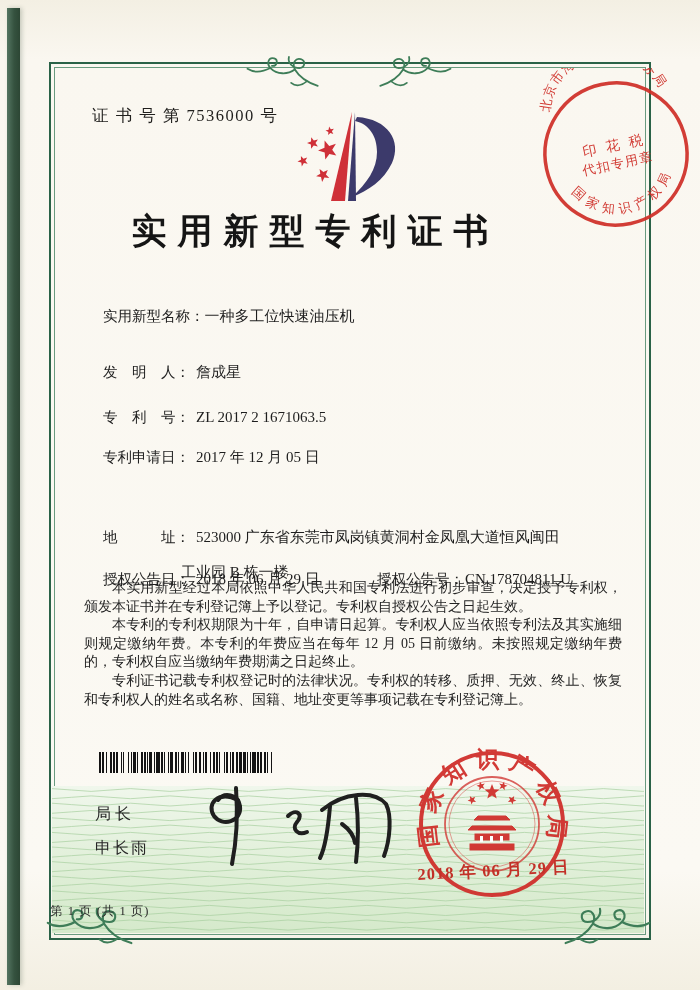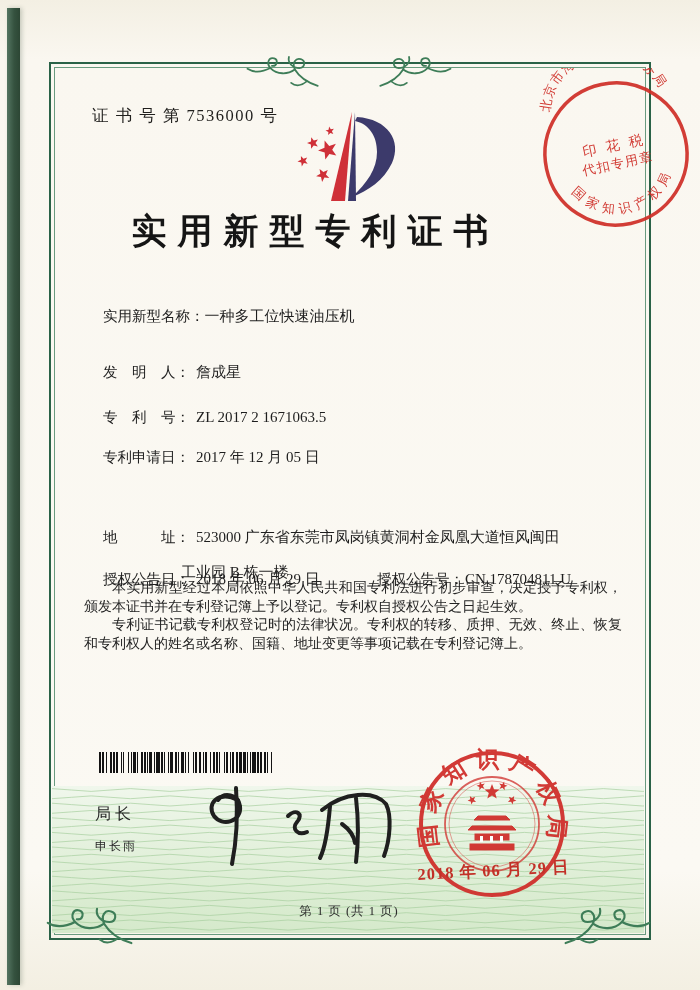--- a/index.html
+++ b/index.html
@@ -21,27 +21,27 @@
   .paras{position:absolute;left:84px;top:579px;width:538px;font-size:14px;line-height:1.33;
          text-align:justify;color:#242424;}
   .paras p{margin:0;text-indent:2em;}
   .barcode{position:absolute;left:99px;top:752px;height:21px;display:flex;align-items:stretch;}
   .barcode div{height:100%;}
   .panel{position:absolute;left:52px;top:786px;width:592px;height:147px;
          background:linear-gradient(180deg,#f0f7ec,#dcedd3 70%,#d5e9cb);}
   .waves{position:absolute;left:0;top:0;}
   .director-label{position:absolute;left:95px;top:804px;font-size:16px;letter-spacing:4px;
          font-family:"Liberation Sans","DejaVu Sans",sans-serif;color:#262626;}
-  .director-name{position:absolute;left:95px;top:838px;font-size:12px;letter-spacing:2px;
+  .director-name{position:absolute;left:95px;top:838px;font-size:16px;letter-spacing:2px;
          font-family:"Liberation Sans","DejaVu Sans",sans-serif;color:#262626;}
   .signature{position:absolute;left:196px;top:782px;}
   .seal{position:absolute;left:408px;top:740px;}
   .seal-date{position:absolute;left:406px;top:860px;width:175px;text-align:center;font-size:16.5px;
          color:#c23128;letter-spacing:1px;transform:rotate(-3deg);font-weight:600;}
-  .page-info{position:absolute;left:50px;top:903px;width:598px;text-align:center;font-size:12.5px;
+  .page-info{position:absolute;left:50px;top:903px;width:598px;font-size:12.5px;
          letter-spacing:1px;color:#2c2c2c;}
   .stamp{position:absolute;left:530px;top:68px;opacity:.93;}
   .orn{position:absolute;}
   svg text{user-select:none;}
 </style>
 </head>
 <body>
 
 <div class="page">
 
@@ -117,20 +117,21 @@
   <div class="addr2" style="top:563px">工业园 B 栋一楼</div>
   <div class="row" style="top:553px">
     <span class="flabel">授权公告日：</span><span class="fvalue">2018 年 06 月 29 日</span>
   </div>
   <div class="row2" style="left:362px;top:553px">
     <span class="flabel" style="min-width:88px">授权公告号：</span><span class="fvalue">CN 178704811 U</span>
   </div>
 
   <div class="paras">
     <p>本实用新型经过本局依照中华人民共和国专利法进行初步审查，决定授予专利权，颁发本证书并在专利登记簿上予以登记。专利权自授权公告之日起生效。</p>
+    <p>本专利的专利权期限为十年，自申请日起算。专利权人应当依照专利法及其实施细则规定缴纳年费。本专利的年费应当在每年 12 月 05 日前缴纳。未按照规定缴纳年费的，专利权自应当缴纳年费期满之日起终止。</p>
     <p>专利证书记载专利权登记时的法律状况。专利权的转移、质押、无效、终止、恢复和专利权人的姓名或名称、国籍、地址变更等事项记载在专利登记簿上。</p>
   </div>
 
   <div class="barcode" id="barcode">
       <div style="width: 2.3px; background: rgb(20, 20, 20);"></div>
       <div style="width: 1.15px; background: transparent;"></div>
       <div style="width: 1.15px; background: rgb(20, 20, 20);"></div>
       <div style="width: 2.3px; background: transparent;"></div>
       <div style="width: 1.15px; background: rgb(20, 20, 20);"></div>
       <div style="width: 3.45px; background: transparent;"></div>

